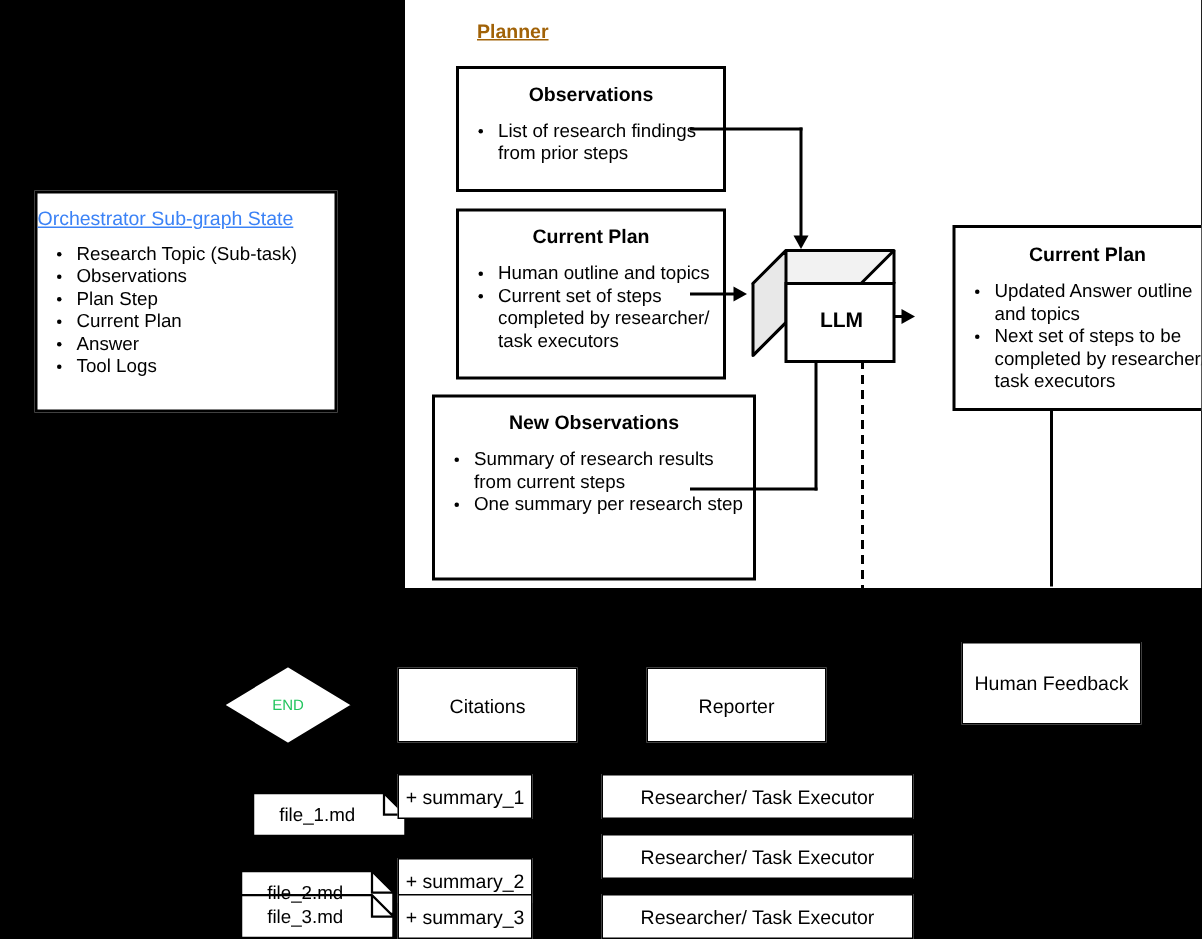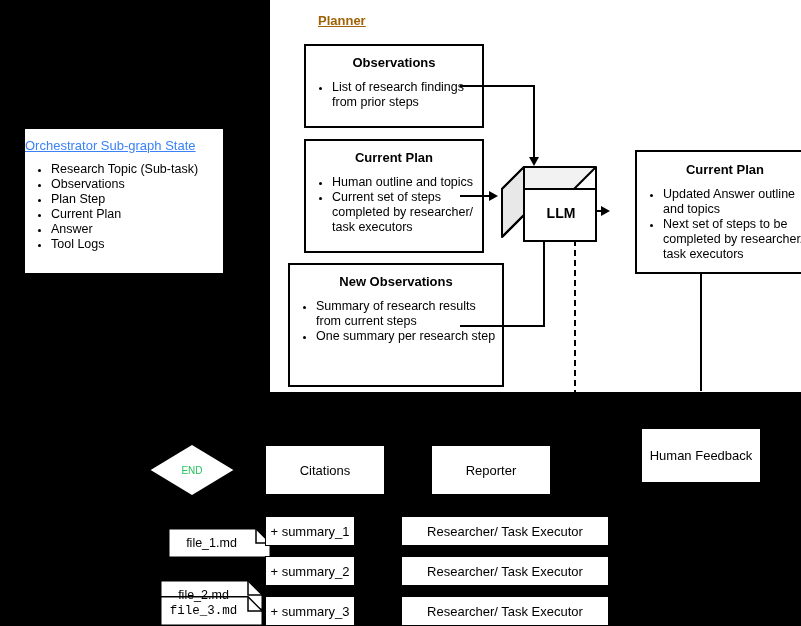--- a/index.html
+++ b/index.html
@@ -271,28 +271,28 @@
     <span>Researcher/ Task Executor</span>
   </div>
 
   <div class="note" style="left:160px; top:580px; width:103px; height:30px;">
     <svg width="103" height="30" viewBox="0 0 103 30">
       <path d="M0.75,0.75 H88 L102.25,15 V29.25 H0.75 Z" fill="#ffffff" stroke="#000" stroke-width="1.5"></path>
       <path d="M88,0.75 V15 H102.25" fill="none" stroke="#000" stroke-width="1.5"></path>
     </svg>
     <div class="note-label">file_2.md</div>
   </div>
-  <div class="plain-box" style="left:265px; top:556px; width:90px; height:30px;">
+  <div class="plain-box" style="left:265px; top:572px; width:90px; height:30px;">
     <span>+ summary_2</span>
   </div>
   <div class="plain-box" style="left:401px; top:556px; width:208px; height:30px;">
     <span>Researcher/ Task Executor</span>
   </div>
 
-  <div class="note" style="left:160px; top:596px; width:103px; height:30px;font-family:Liberation Mono, monospace;">
+  <div class="note" style="left:160px; top:596px; width:103px; height:30px;">
     <svg width="103" height="30" viewBox="0 0 103 30">
       <path d="M0.75,0.75 H88 L102.25,15 V29.25 H0.75 Z" fill="#ffffff" stroke="#000" stroke-width="1.5"></path>
       <path d="M88,0.75 V15 H102.25" fill="none" stroke="#000" stroke-width="1.5"></path>
     </svg>
     <div class="note-label">file_3.md</div>
   </div>
   <div class="plain-box" style="left:265px; top:596px; width:90px; height:30px;">
     <span>+ summary_3</span>
   </div>
   <div class="plain-box" style="left:401px; top:596px; width:208px; height:30px;">

